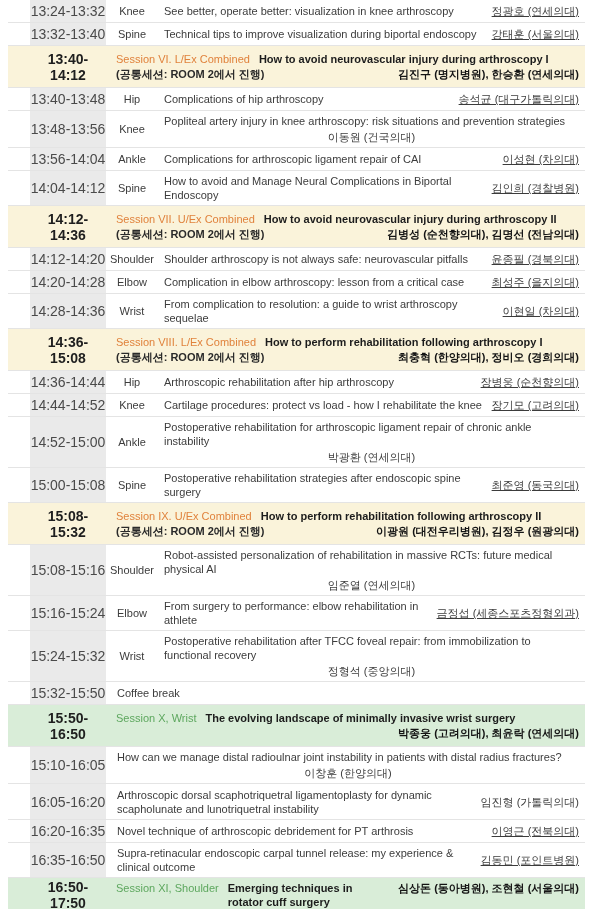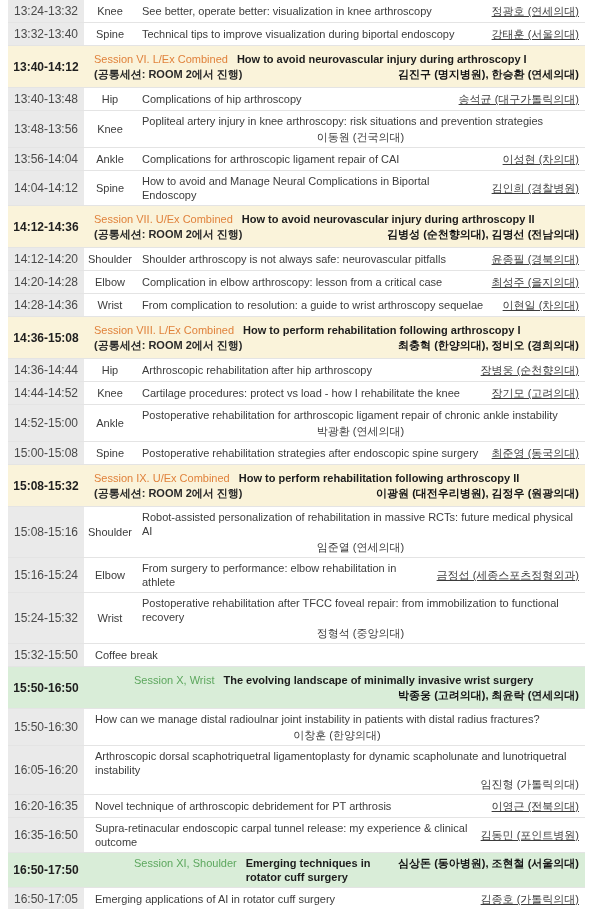--- a/index.html
+++ b/index.html
@@ -1,48 +1,48 @@
 <!DOCTYPE html>
 <html><head>
 <meta charset="utf-8">
 <style>
   html,body { margin:0; padding:0; background:#ffffff; }
   body { width:600px; height:909px; font-family:"Liberation Sans",sans-serif; overflow:hidden; }
   .table { margin-left:8px; margin-right:15px; }
   .row { display:flex; align-items:stretch; border-bottom:1px solid #e4e4e4; background:#fff; box-sizing:border-box; }
   .cell-time { flex:0 0 78px; display:flex; align-items:center; justify-content:center;
-               font-size:12px; color:#4a4a4a; background:#eaeaea; border-right:2px solid #fff;
-               box-sizing:border-box; text-align:center; }
+               font-size:14px; color:#4a4a4a; background:#eaeaea; border-right:2px solid #fff;
+               box-sizing:border-box; text-align:center;margin-left:22px; }
   .cell-cat { flex:0 0 48px; display:flex; align-items:center; justify-content:center;
               font-size:11px; color:#3c3c3c; }
   .cell-main { flex:1; display:flex; align-items:center; padding:3px 6px 3px 8px;
                font-size:11px; color:#3c3c3c; min-width:0; line-height:14px; }
   .nocat .cell-main { padding-left:9px; }
 
   
   .row.t1 { min-height:23px; }
   .row.t2 { min-height:36px; }
   .inline .title { flex:1 1 auto; padding-right:8px; }
   .inline .speaker { white-space:nowrap;text-decoration:underline; }
   .stack .cell-main { flex-direction:column; justify-content:center; align-items:stretch; }
   .stack .speaker { text-align:center; margin-top:2px; }
-  .wrapm .cell-main { align-items:flex-end;flex-direction:column; }
+  .wrapm .cell-main { align-items:center; }
   .wrapm .title { flex:1 1 auto; padding-right:8px; }
   .wrapm .speaker { white-space:nowrap; }
 
   
   .row.break { min-height:23px; }
 
   
   .row.session { min-height:42px; }
   .row.session.l1 { min-height:25px; }
   .row.session .cell-time { background:transparent; border-right-color:transparent;
                             font-weight:bold; color:#1e1e1e; }
   .row.session.cream { background:#faf3da; }
-  .row.session.green { background:#d9edd8;gap:40px; }
+  .row.session.green { background:#d9edd8; }
   .session .cell-main { flex-direction:column; justify-content:center; align-items:stretch; gap:1px; }
   .session.l1 .cell-main { flex-direction:row; align-items:center; }
   .sline1 { display:flex; align-items:baseline; gap:9px; }
   .session.l1 .sline1 { flex:1; }
   .slabel { white-space:nowrap; }
   .cream .slabel { color:#e0823c;text-align:center; }
   .green .slabel { color:#5da75e; }
   .stitle { font-weight:bold; color:#1c1c1c; }
   .sline2 { display:flex; }
   .snote { font-weight:bold; color:#2a2a2a; }
@@ -245,21 +245,21 @@
         <div class="sline1">
           <span class="slabel">Session X, Wrist</span>
           <span class="stitle">The evolving landscape of minimally invasive wrist surgery</span>
         </div>
         <div class="sline2">
           <span class="sspeakers">박종웅 (고려의대), 최윤락 (연세의대)</span>
         </div>
       </div>
     </div>
     <div class="row talk t2 stack nocat">
-      <div class="cell-time">15:50-16:30</div>
+      <div class="cell-time">15:10-16:05</div>
       <div class="cell-main">
         <div class="title">How can we manage distal radioulnar joint instability in patients with distal radius fractures?</div>
         <div class="speaker">이창훈 (한양의대)</div>
       </div>
     </div>
     <div class="row talk t2 wrapm nocat">
       <div class="cell-time">16:05-16:20</div>
       <div class="cell-main">
         <div class="title">Arthroscopic dorsal scaphotriquetral ligamentoplasty for dynamic scapholunate and lunotriquetral instability</div>
         <div class="speaker">임진형 (가톨릭의대)</div>

